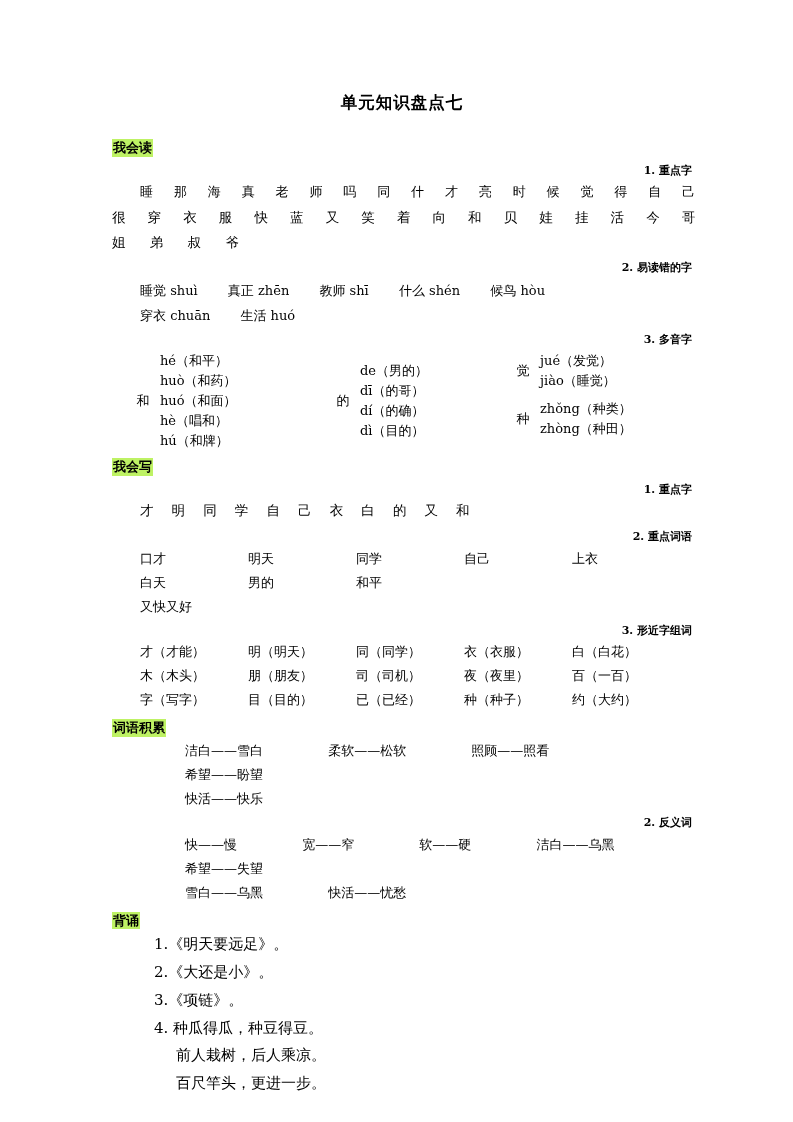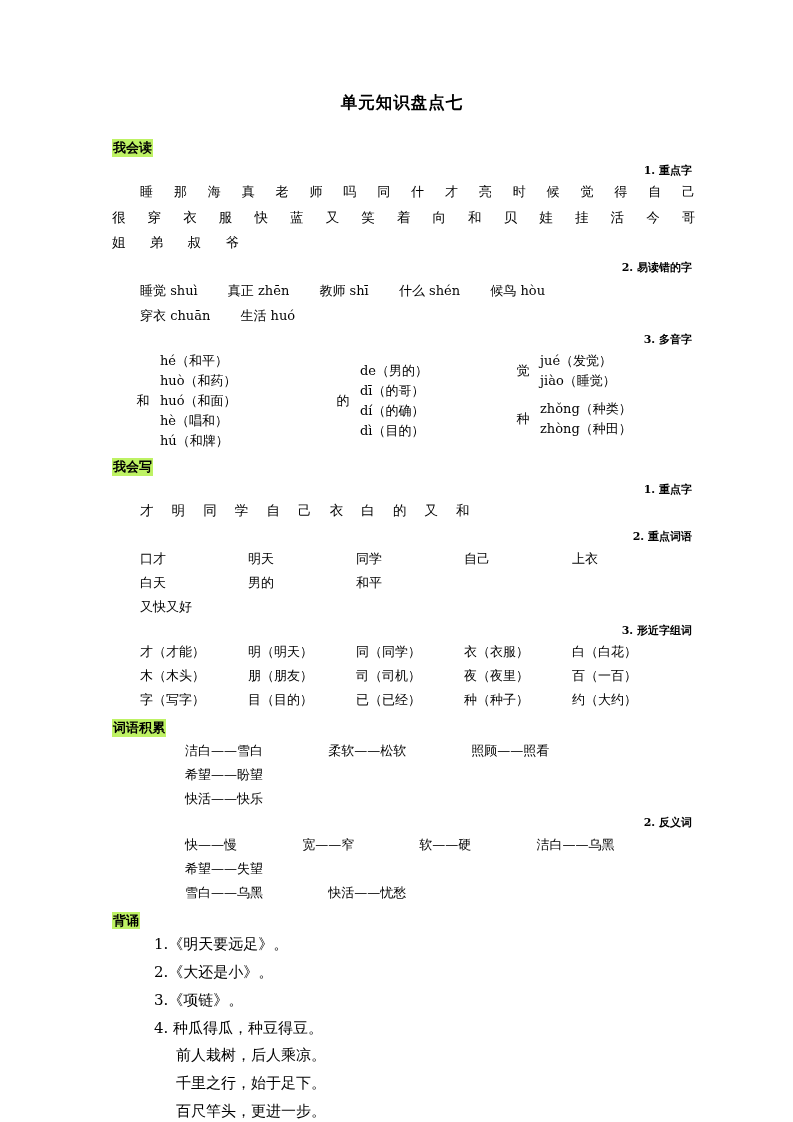--- a/index.html
+++ b/index.html
@@ -357,19 +357,18 @@
     </div>
 
     <div>
       <div class="hl">背诵</div>
       <div class="recite">
         <div>1.《明天要远足》。</div>
         <div>2.《大还是小》。</div>
         <div>3.《项链》。</div>
         <div>4. 种瓜得瓜，种豆得豆。</div>
         <div class="sub">前人栽树，后人乘凉。</div>
-        <div class="sub">千里之行，始于足下。</div>
         <div class="sub">百尺竿头，更进一步。</div>
       </div>
     </div>
 
   </div>
 </div>
 
 </body></html>

